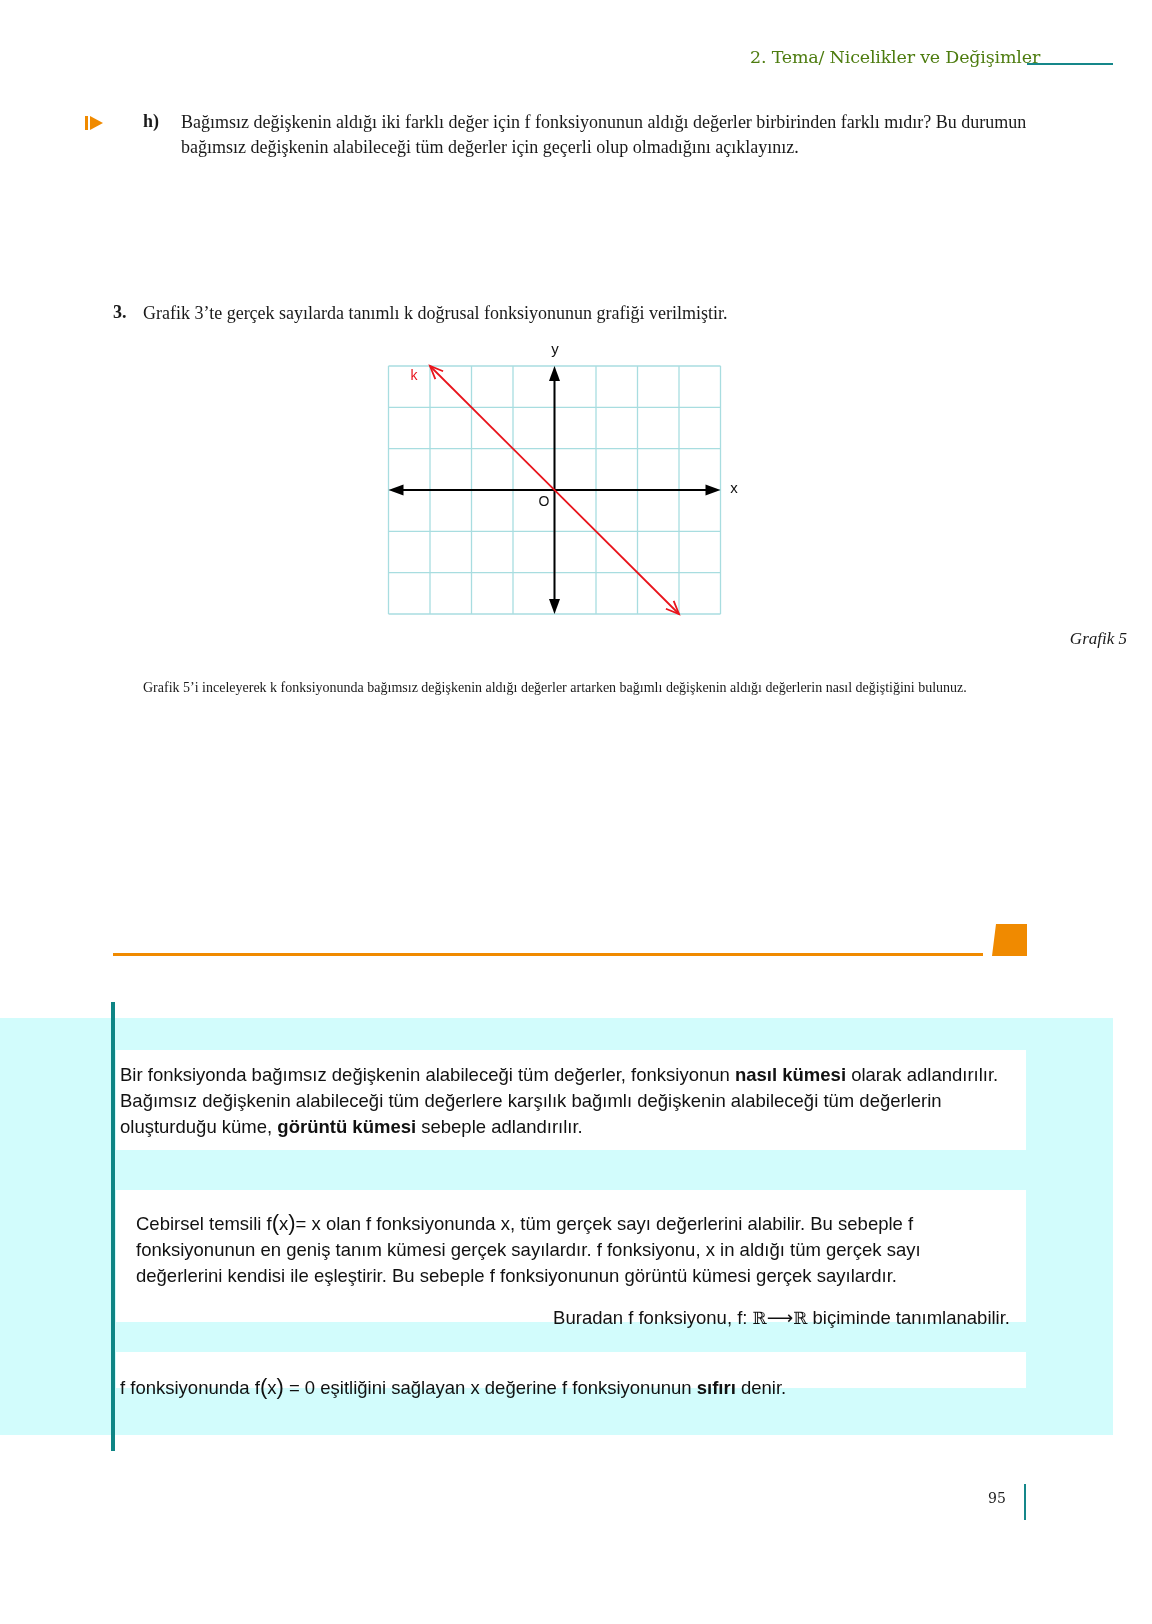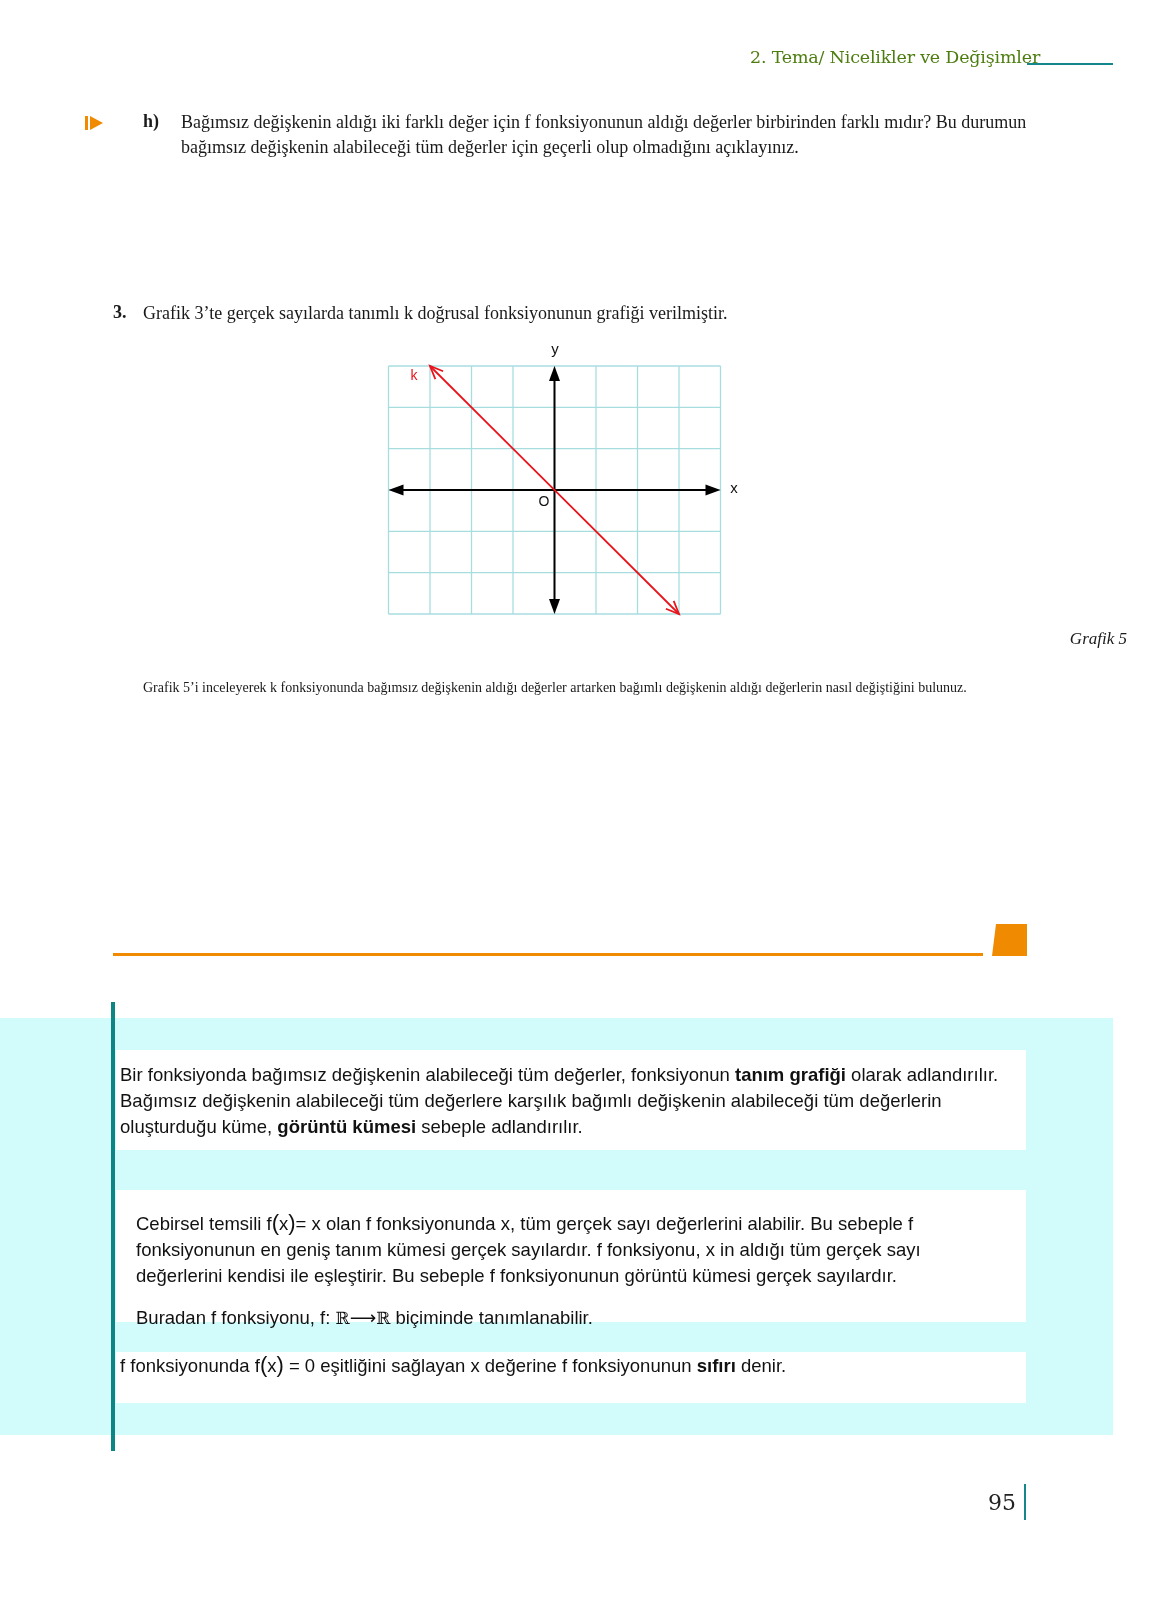--- a/index.html
+++ b/index.html
@@ -34,28 +34,28 @@
 
   .info-band { left: 0; top: 1018px; width: 1113px; height: 417px; background: #d2fcfc; }
   .info-bar { left: 111px; top: 1002px; width: 4px; height: 449px; background: #0e8585; }
   .info-box {
     left: 116px; width: 910px; background: #ffffff;
     font-family: "Liberation Sans", sans-serif; font-size: 18.5px; line-height: 26px; color: #111;
     box-sizing: border-box; padding-left: 4px;
   }
   .box1 { top: 1050px; height: 100px; padding-top: 12px; }
   .box2 { top: 1190px; height: 132px; padding-top: 5px; }
-  .box3 { top: 1352px; height: 51px; padding-top: 1px; }
+  .box3 { top: 1352px; height: 36px; padding-top: 23px; }
   .box2 p { margin: 16px; }
-  .box2 .gap { margin-top: 12px; }
+  .box2 .gap { margin-top: 12px; text-align: right; }
   .info-box b { font-weight: bold; }
   .paren { font-size: 22px; line-height: 1; font-weight: 300; }
   .dbl { font-family: "DejaVu Serif", serif; font-size: 17px; }
 
-  .page-num { left: 988px; top: 1490px; font-size: 22px; font-family: "DejaVu Serif", serif; color: #222; }
+  .page-num { left: 988px; top: 1490px; font-size: 14px; font-family: "DejaVu Serif", serif; color: #222; }
   .page-bar { left: 1024px; top: 1484px; width: 2px; height: 36px; background: #15878a; }
 </style>
 </head>
 <body>
 
 <div class="abs header-title">2. Tema/ Nicelikler ve Değişimler</div>
 <div class="abs header-rule"></div>
 
 <svg class="abs play-icon" viewBox="0 0 20 16">
   <rect x="0" y="1" width="3" height="14" fill="#f08a00"></rect>
@@ -110,21 +110,21 @@
 
 <div class="abs orange-rule"></div>
 <svg class="abs orange-tab" viewBox="0 0 35 32">
   <polygon points="4,0 35,0 35,32 0,32" fill="#f08a00"></polygon>
 </svg>
 
 <div class="abs info-band"></div>
 <div class="abs info-bar"></div>
 
 <div class="abs info-box box1">
-  <span>Bir fonksiyonda bağımsız değişkenin alabileceği tüm değerler, fonksiyonun </span><b>tanım grafiği</b><span> olarak adlandırılır. Bağımsız değişkenin alabileceği tüm değerlere karşılık bağımlı değişkenin alabileceği tüm değerlerin oluşturduğu küme, </span><b>görüntü kümesi</b><span> sebeple adlandırılır.</span>
+  <span>Bir fonksiyonda bağımsız değişkenin alabileceği tüm değerler, fonksiyonun </span><b>nasıl kümesi</b><span> olarak adlandırılır. Bağımsız değişkenin alabileceği tüm değerlere karşılık bağımlı değişkenin alabileceği tüm değerlerin oluşturduğu küme, </span><b>görüntü kümesi</b><span> sebeple adlandırılır.</span>
 </div>
 
 <div class="abs info-box box2">
   <p><span>Cebirsel temsili f</span><span class="paren">(</span><span>x</span><span class="paren">)</span><span>= x olan f fonksiyonunda x, tüm gerçek sayı değerlerini alabilir. Bu sebeple f fonksiyonunun en geniş tanım kümesi gerçek sayılardır. f fonksiyonu, x in aldığı tüm gerçek sayı değerlerini kendisi ile eşleştirir. Bu sebeple f fonksiyonunun görüntü kümesi gerçek sayılardır.</span></p>
   <p class="gap"><span>Buradan f fonksiyonu, f: </span><span class="dbl">ℝ</span><span>⟶</span><span class="dbl">ℝ</span><span> biçiminde tanımlanabilir.</span></p>
 </div>
 
 <div class="abs info-box box3">
   <span>f fonksiyonunda f</span><span class="paren">(</span><span>x</span><span class="paren">)</span><span> = 0 eşitliğini sağlayan x değerine f fonksiyonunun </span><b>sıfırı</b><span> denir.</span>
 </div>

